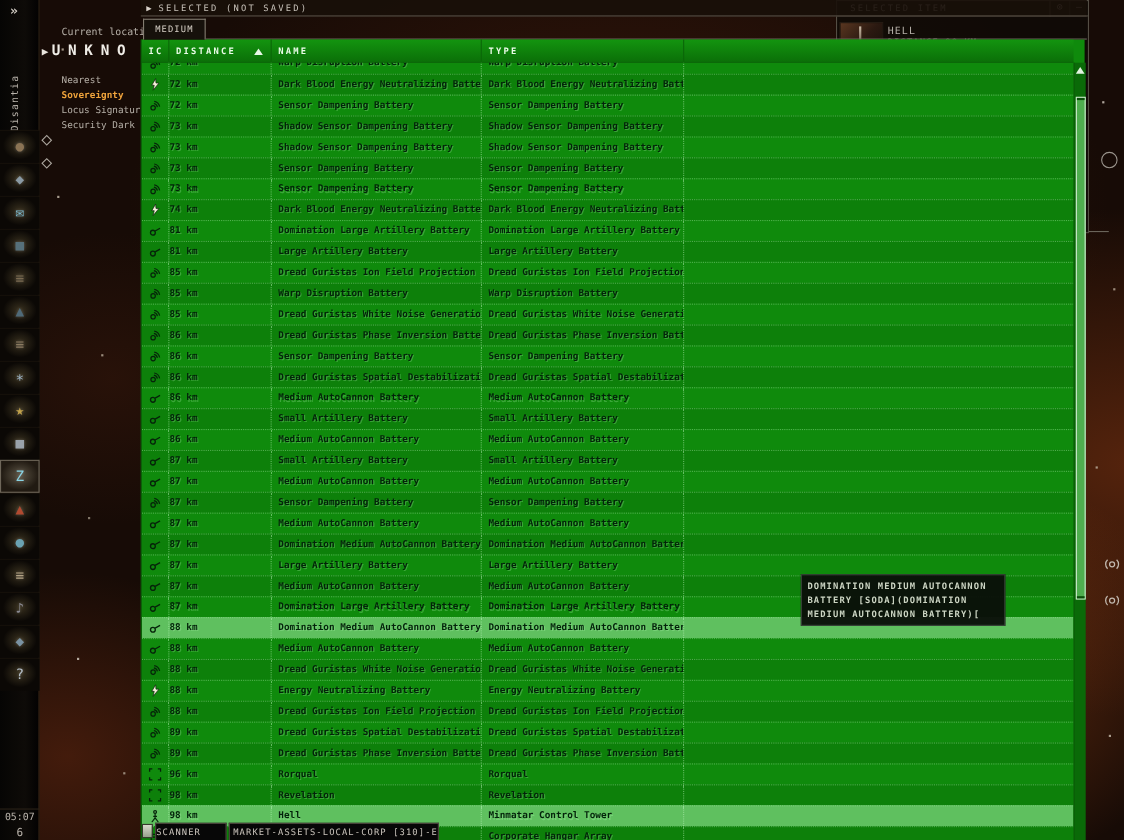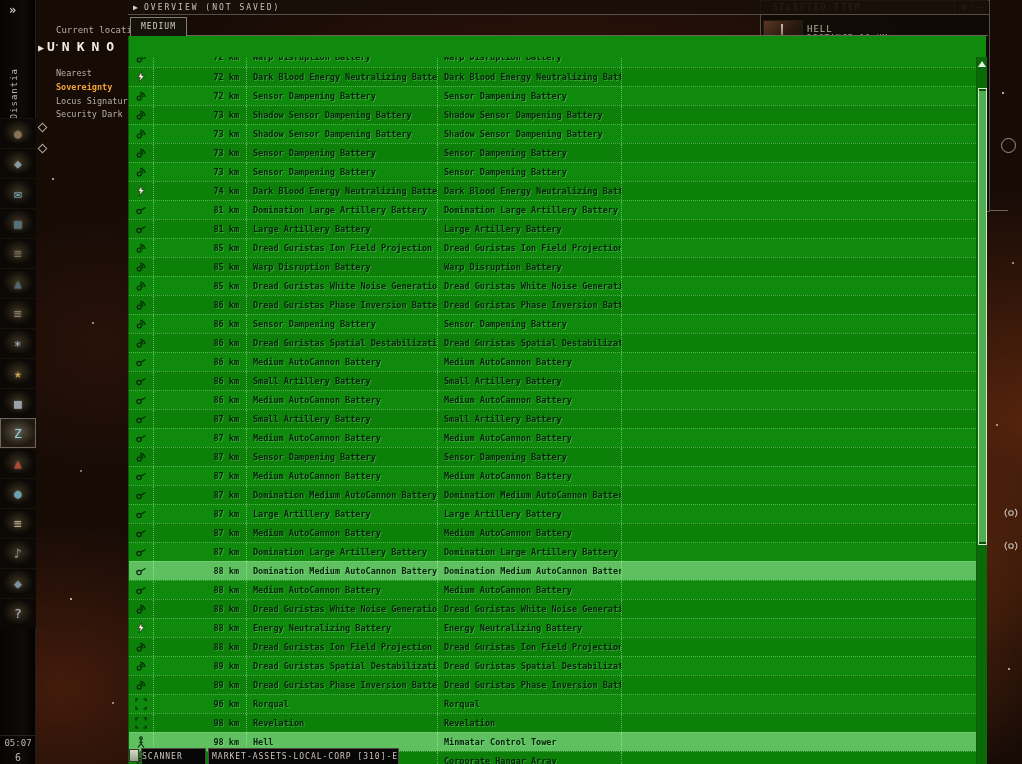--- a/index.html
+++ b/index.html
@@ -86,21 +86,21 @@
     border-left:4px solid transparent;border-right:4px solid transparent;border-bottom:6px solid #e8f8e6;}
   #rows{position:absolute;top:21px;left:0;width:847px;height:707px;overflow:hidden;}
   .row{display:flex;height:19px;border-top:1px dotted rgba(205,255,205,.35);
     font-size:8.5px;font-weight:bold;color:#03230a;line-height:18px;
     text-shadow:1px 1px 0 rgba(190,255,190,.25);cursor:pointer}
   .row:first-child{margin-top:-9px;border-top:none;}
   .row:nth-child(even){background:rgba(0,45,0,.10);}
   .row.hl{background:#5fc05f;}
   .cell{overflow:hidden;white-space:nowrap;border-left:1px dotted rgba(205,255,205,.45);padding-left:6px;}
   .cell.ic{width:24px;border-left:none;display:flex;align-items:center;justify-content:center;padding:0;}
-  .cell.dist{width:93px;text-align:right;padding:0 7px 0 0;}
+  .cell.dist{width:93px;padding:0 7px 0 0;}
   .cell.name{width:191px;}
   .cell.type{width:184px;}
   .cell.rest{width:355px;}
   .scrollbar{position:absolute;top:21px;left:847px;width:11px;height:707px;background:#0a6a08;border-left:1px solid #0a5c08;}
   .sb-up{position:absolute;top:4px;left:1px;width:0;height:0;cursor:pointer;
     border-left:4px solid transparent;border-right:4px solid transparent;border-bottom:6px solid #e2f4e0;}
   .sb-thumb{position:absolute;top:31px;left:1px;width:9px;height:457px;background:#4fae4f;border:1px solid #cfeccf;cursor:grab}
   .sb-thumb::before{content:"";position:absolute;left:0;right:0;top:0;height:2px;background:#0a4f0a;}
   .sb-thumb::after{content:"";position:absolute;left:0;right:0;bottom:0;height:2px;background:#0a4f0a;}
 
@@ -164,26 +164,36 @@
       <div class="sel-btn">–</div>
     </div>
     <div class="sel-thumb"></div>
     <div class="sel-name">HELL</div>
     <div class="sel-dist">DISTANCE  98 KM</div>
   </div>
 
   <div id="overview">
     <div class="ow-title">
       <span class="ow-arrow">▶</span>
-      <span>OVERVIEW (NOT SAVED)</span>
+      <span>SELECTED (NOT SAVED)</span>
     </div>
     <div class="ow-tab">MEDIUM</div>
     <div class="ow-tabline"></div>
 
     <div class="ow-green">
+      <div class="thead">
+        <div class="th ic">IC</div>
+        <div class="th dist">
+          <span>DISTANCE</span>
+          <span class="sort-arrow"></span>
+        </div>
+        <div class="th name">NAME</div>
+        <div class="th type">TYPE</div>
+        <div class="th rest"></div>
+      </div>
       <div id="rows">
           <div class="row">
             <div class="cell ic">
               <svg width="12" height="12" viewBox="0 0 12 12" fill="none" stroke="#06230a" stroke-width="1.1">
                 <circle cx="4.2" cy="8" r="2"></circle>
                 <path d="M4.9 4.1 A4 4 0 0 1 8.1 7.3"></path>
                 <path d="M5.2 2.1 A6 6 0 0 1 10.1 7"></path>
               </svg>
             </div>
             <div class="cell dist">72 km</div>
@@ -660,20 +670,21 @@
         <div class="sb-up"></div>
         <div class="sb-thumb"></div>
       </div>
     </div>
   </div>
 
   <div class="doc-icon"></div>
   <div class="btab" id="tab-scanner">SCANNER</div>
   <div class="btab" id="tab-market">MARKET-ASSETS-LOCAL-CORP [310]-E...</div>
 
+  <div id="tooltip">DOMINATION MEDIUM AUTOCANNON BATTERY [SODA](DOMINATION MEDIUM AUTOCANNON BATTERY)[</div>
 
   <div id="neocom">
     <div class="neo-expand">»</div>
     <div class="neo-name">Disantia</div>
     <div id="neo-icons">
         <div class="neo-icon" style="color: rgb(138, 115, 84);">●</div>
         <div class="neo-icon" style="color: rgb(138, 154, 164);">◆</div>
         <div class="neo-icon" style="color: rgb(122, 184, 204);">✉</div>
         <div class="neo-icon" style="color: rgb(86, 112, 122);">■</div>
         <div class="neo-icon" style="color: rgb(122, 106, 80);">≡</div>

